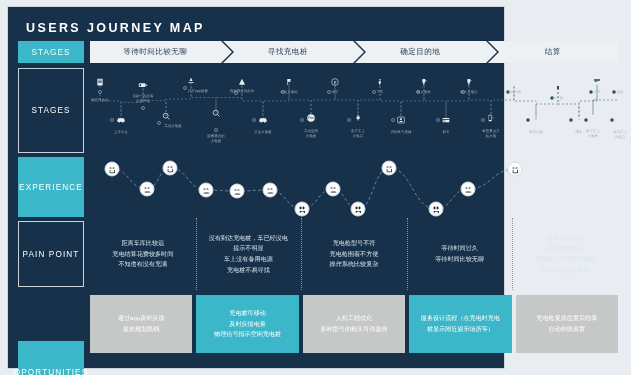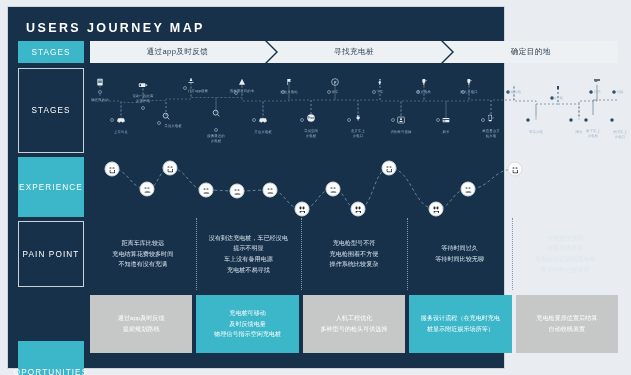--- a/index.html
+++ b/index.html
@@ -180,27 +180,30 @@
     </div>
     <div class="sidecol side-label side-teal" id="side-experience">
       <span>EXPERIENCE</span>
     </div>
     <div class="sidecol side-label side-teal" id="side-opp">
       <span>OPORTUNITIES</span>
     </div>
 
     <div id="stages-row">
         <div class="stage">
-          <span>通过app及时反馈</span>
+          <span>等待时间比较无聊</span>
         </div>
         <div class="stage">
           <span>寻找充电桩</span>
         </div>
         <div class="stage">
           <span>确定目的地</span>
+        </div>
+        <div class="stage">
+          <span>结算</span>
         </div>
       </div>
 
     <div id="doings-band">
         <svg class="links" width="528" height="87">
           <path d="M10 14 L10 33 L31 33 L31 52" fill="none" stroke="#5e7b93" stroke-width="0.7" stroke-dasharray="2 2"></path>
           <path d="M31 52 L31 34.5 L53 34.5 L53 17" fill="none" stroke="#5e7b93" stroke-width="0.7" stroke-dasharray="2 2"></path>
           <path d="M53 17 L53 32.5 L76 32.5 L76 48" fill="none" stroke="#5e7b93" stroke-width="0.7" stroke-dasharray="2 2"></path>
           <path d="M76 48 L76 31 L101 31 L101 14" fill="none" stroke="#5e7b93" stroke-width="0.7" stroke-dasharray="2 2"></path>
           <path d="M101 14 L101 29.5 L126 29.5 L126 45" fill="none" stroke="#5e7b93" stroke-width="0.7" stroke-dasharray="2 2"></path>

